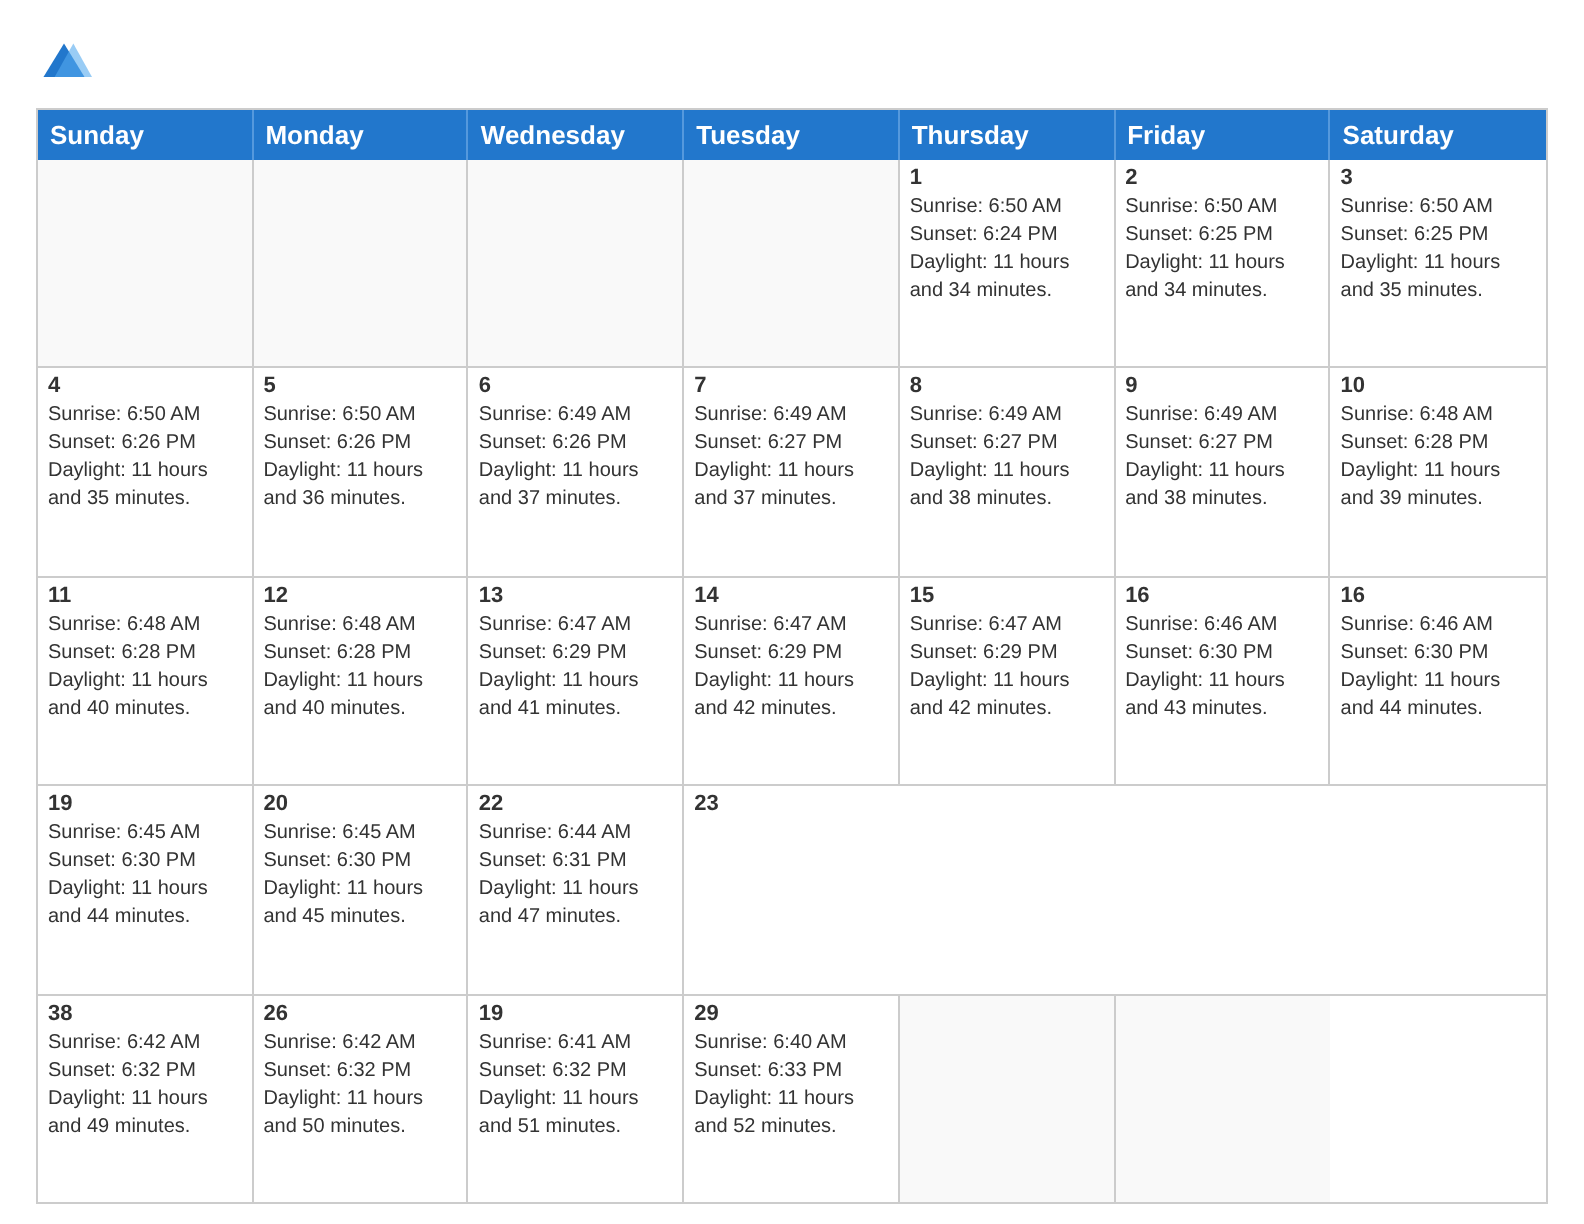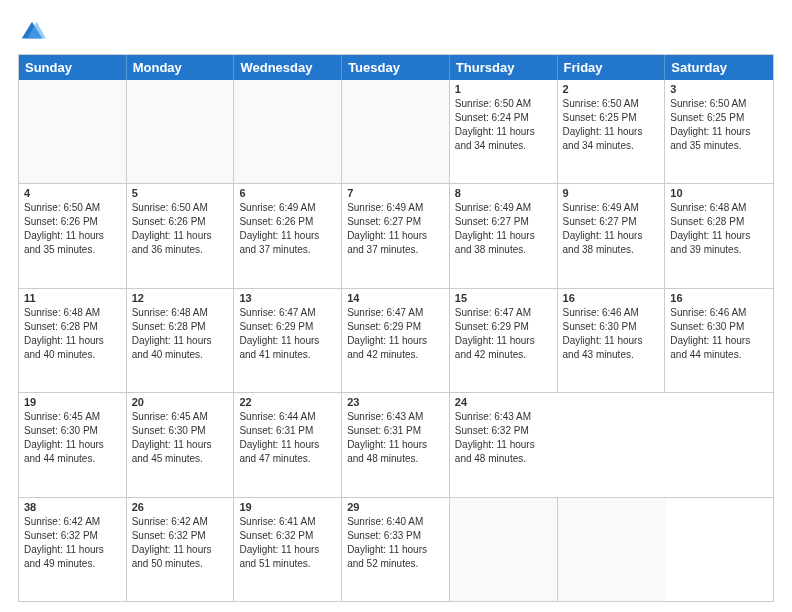--- a/index.html
+++ b/index.html
@@ -272,29 +272,20 @@
 Daylight: 11 hours and 45 minutes.</div>
           </div>
           <div class="cal-cell">
             <span class="day-num">22</span>
             <div class="cell-info">Sunrise: 6:44 AM
 Sunset: 6:31 PM
 Daylight: 11 hours and 47 minutes.</div>
           </div>
           <div class="cal-cell">
             <span class="day-num">23</span>
-            <div class="cell-info">Sunrise: 6:43 AM
-Sunset: 6:31 PM
-Daylight: 11 hours and 48 minutes.</div>
-          </div>
-          <div class="cal-cell">
-            <span class="day-num">24</span>
-            <div class="cell-info">Sunrise: 6:43 AM
-Sunset: 6:32 PM
-Daylight: 11 hours and 48 minutes.</div>
           </div>
         </div>
         <div class="cal-row">
           <div class="cal-cell">
             <span class="day-num">38</span>
             <div class="cell-info">Sunrise: 6:42 AM
 Sunset: 6:32 PM
 Daylight: 11 hours and 49 minutes.</div>
           </div>
           <div class="cal-cell">

